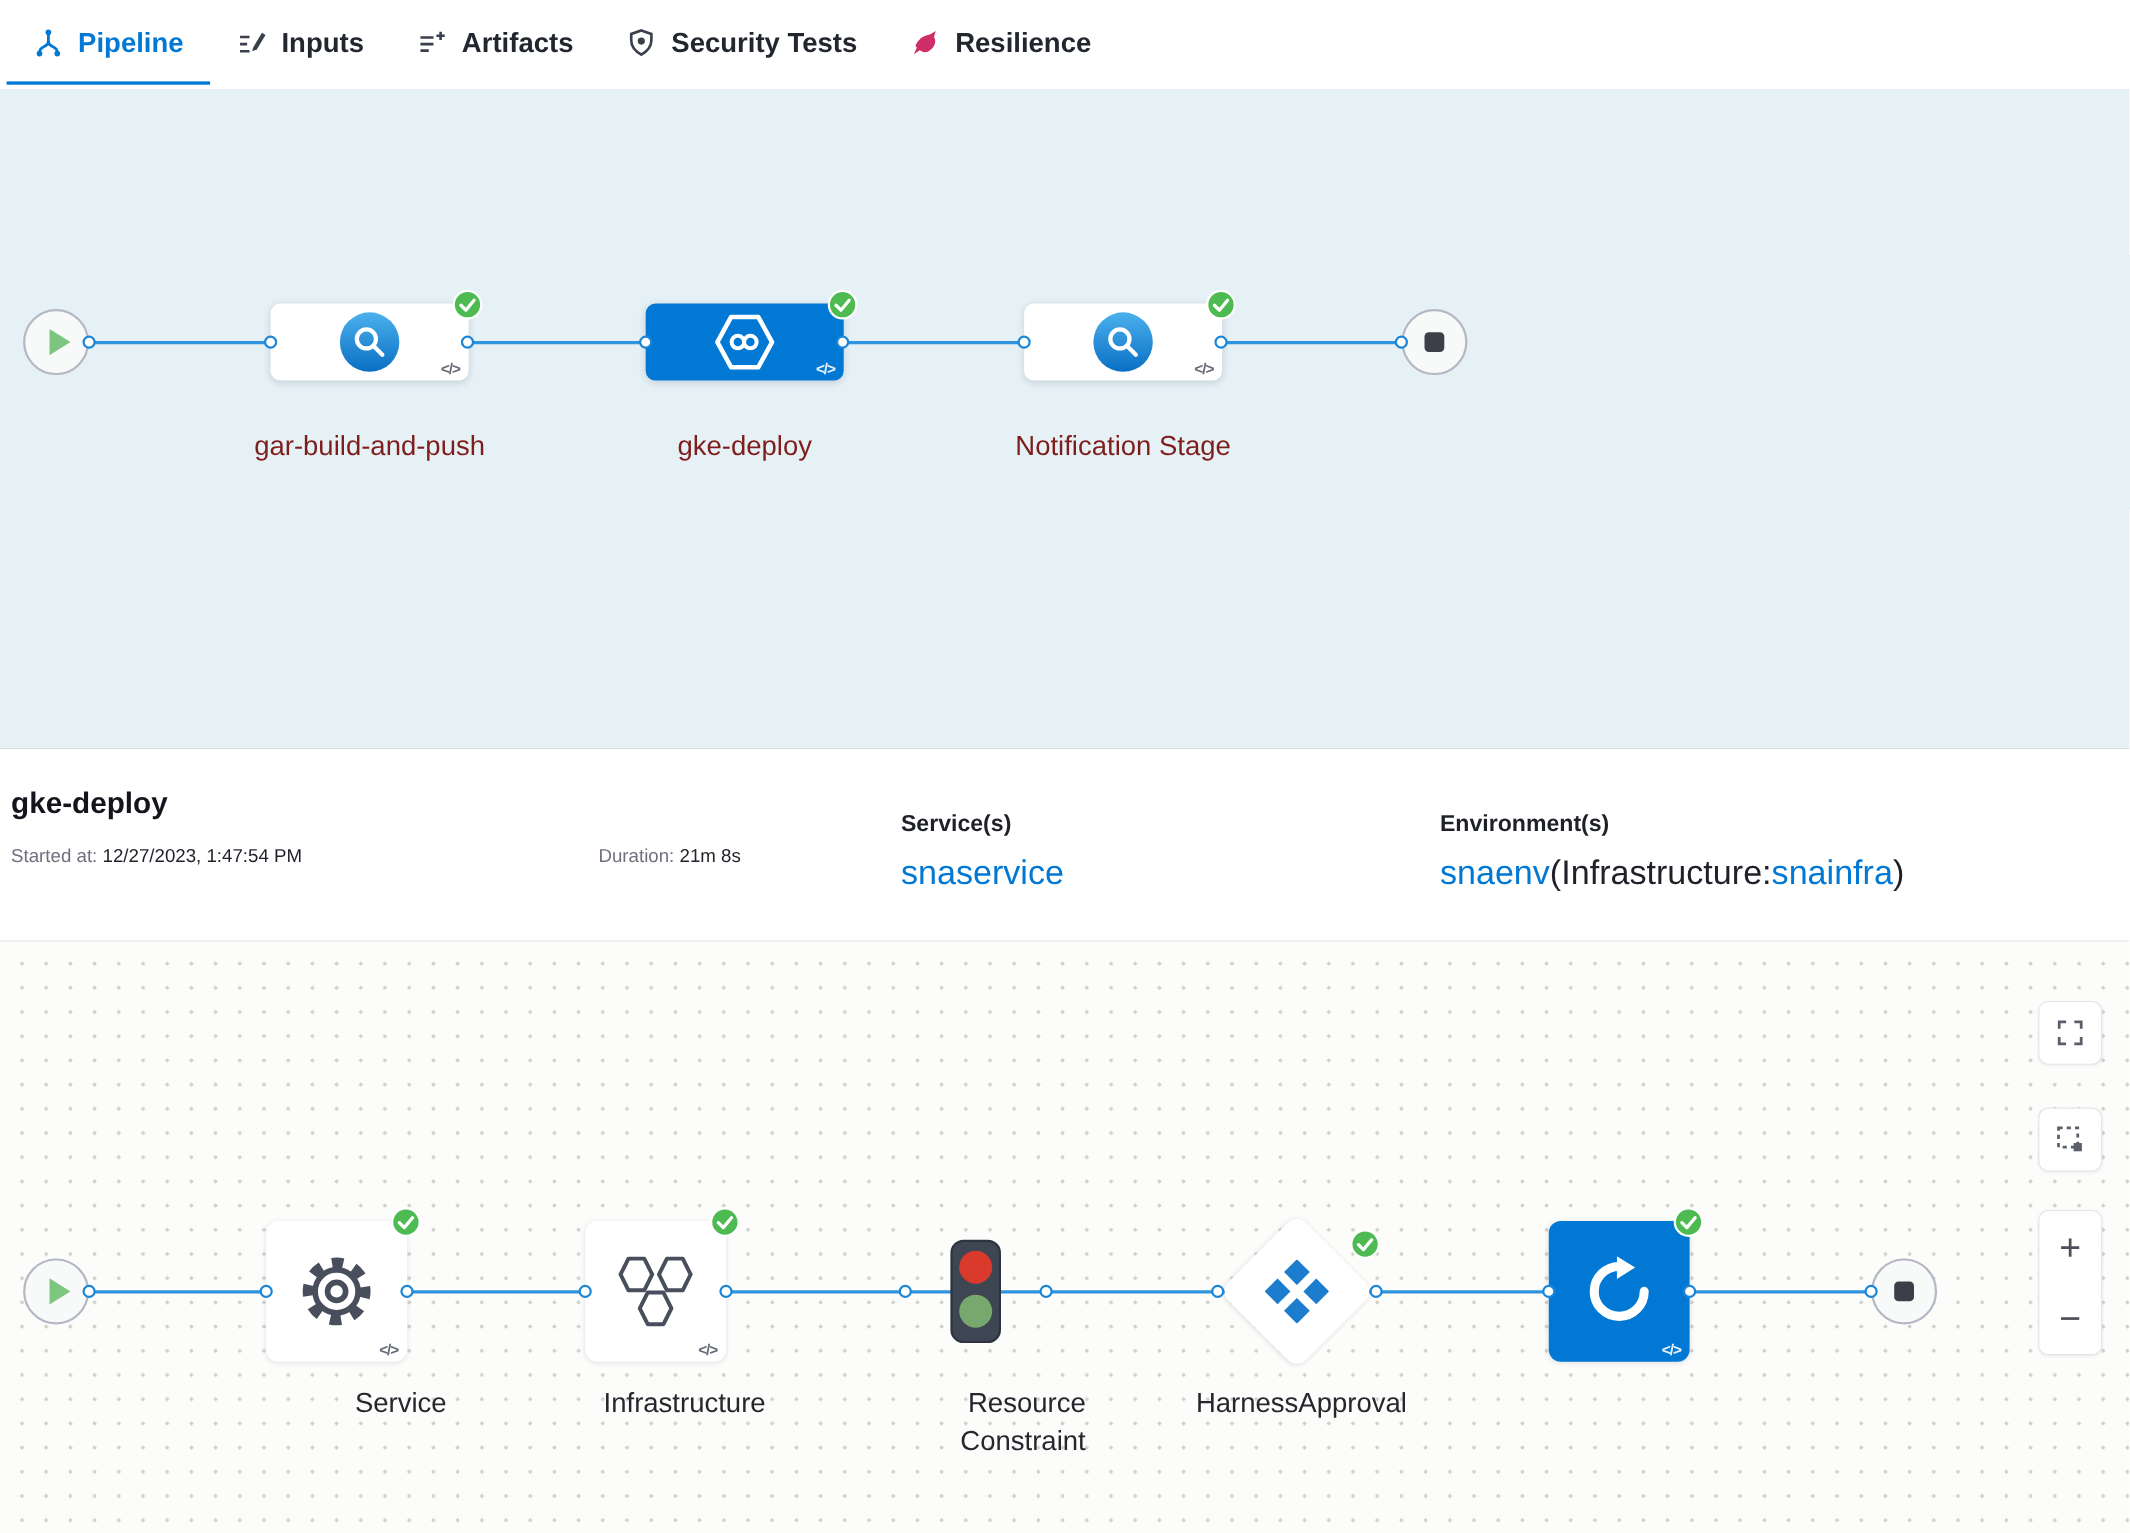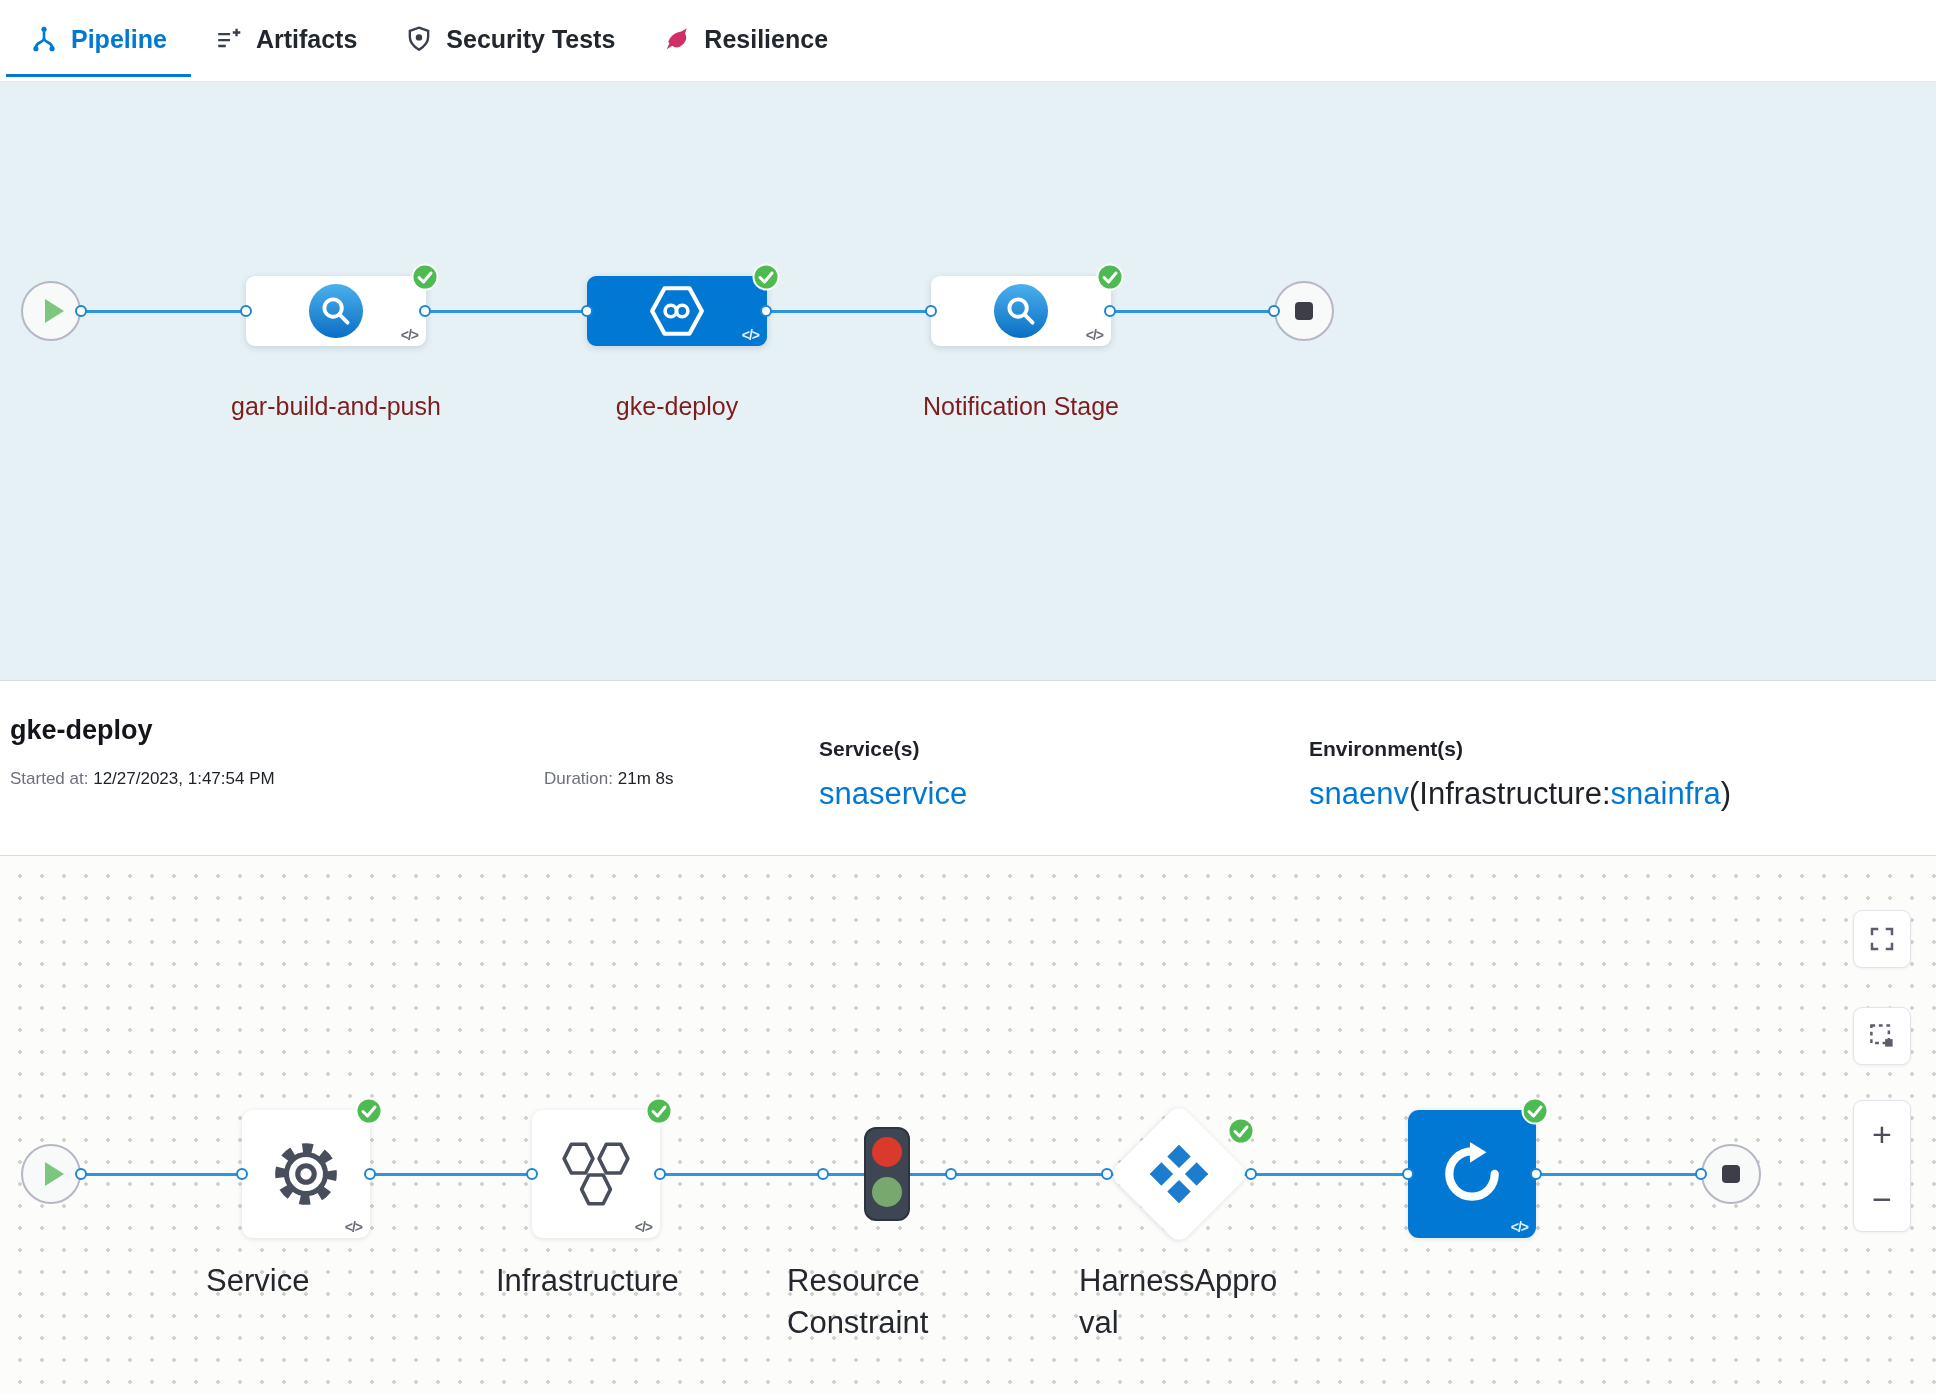--- a/index.html
+++ b/index.html
@@ -57,21 +57,21 @@
                border-radius:11px; box-shadow:0 1px 5px rgba(40,50,70,0.13);
                display:flex; align-items:center; justify-content:center; cursor:pointer; }
   .step-card.blue { background:#0278d5; }
   .traffic-wrap { position:absolute; display:flex; cursor:pointer; }
   .diamond { position:absolute; width:100px; height:100px; background:#ffffff;
              border-radius:12px; transform:rotate(45deg);
              box-shadow:0 1px 5px rgba(40,50,70,0.15);
              display:flex; align-items:center; justify-content:center; cursor:pointer; }
   .diamond .inner { transform:rotate(-45deg); display:flex; }
   .float-badge { position:absolute; width:28px; height:28px; }
-  .exec-label { position:absolute; width:200px; text-align:left; font-size:31px;
+  .exec-label { position:absolute; width:200px; text-align:right; font-size:25px;
                 line-height:1.35; color:#25272e; overflow-wrap:anywhere; }
 
   .canvas-btn { position:absolute; width:58px; height:58px; background:#ffffff;
                 border:1px solid #e3e4e9; border-radius:9px; box-shadow:0 1px 3px rgba(0,0,0,0.06);
                 display:flex; align-items:center; justify-content:center; cursor:pointer; }
   .zoom-panel { position:absolute; width:58px; height:132px; background:#ffffff;
                 border:1px solid #e3e4e9; border-radius:9px; box-shadow:0 1px 3px rgba(0,0,0,0.06);
                 display:flex; flex-direction:column; }
   .zoom-panel button { flex:1; background:transparent; border:none; font-size:34px;
                        color:#4c4f5b; cursor:pointer; font-family:inherit; line-height:1; }
@@ -95,20 +95,31 @@
       <svg width="28" height="28" viewBox="0 0 26 26" fill="none" stroke="#0278d5" stroke-width="2.4">
         <circle cx="13" cy="4" r="2.4" fill="#0278d5" stroke="none"></circle>
         <path d="M13 6 v6 M13 12 c0 5 -7.5 3 -7.5 9 M13 12 c0 5 7.5 3 7.5 9"></path>
         <circle cx="5.5" cy="22" r="2.4" fill="#0278d5" stroke="none"></circle>
         <circle cx="20.5" cy="22" r="2.4" fill="#0278d5" stroke="none"></circle>
       </svg>
     </span>
     <span>Pipeline</span>
   </div>
 
+  <div class="tab">
+    <span class="tab-icon">
+      <svg width="28" height="28" viewBox="0 0 26 26">
+        <g stroke="#3a3f4c" stroke-width="2.2" fill="none">
+            <path d="M3 8 h8 M3 14 h6 M3 20 h8"></path>
+          </g>
+        <path d="M14 17 L21.5 4.5 l3 1.8 -7.5 12.4 -3.8 1.3 z" fill="#3a3f4c"></path>
+      </svg>
+    </span>
+    <span>Inputs</span>
+  </div>
 
 
   <div class="tab">
     <span class="tab-icon">
       <svg width="28" height="28" viewBox="0 0 26 26" fill="none" stroke="#3a3f4c" stroke-width="2.2">
         <path d="M3 8.5 h11 M3 14 h11 M3 19.5 h7 M20 3.5 v7 M16.5 7 h7"></path>
       </svg>
     </span>
     <span>Artifacts</span>
   </div>

